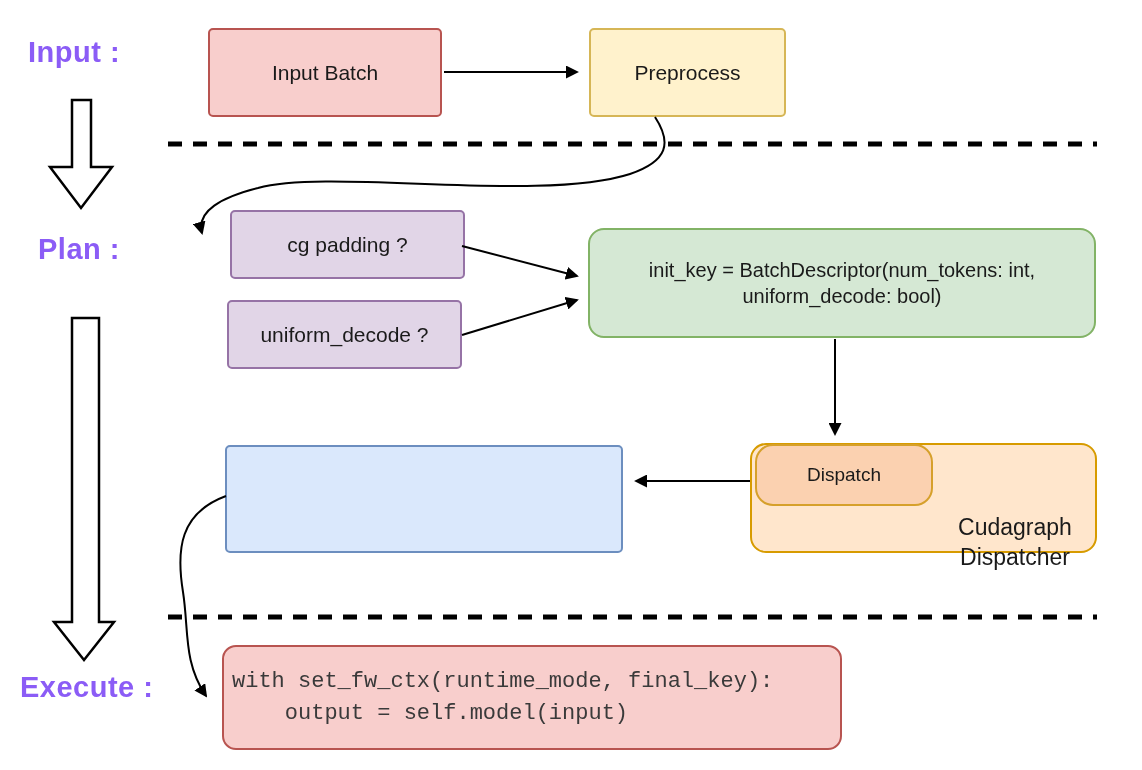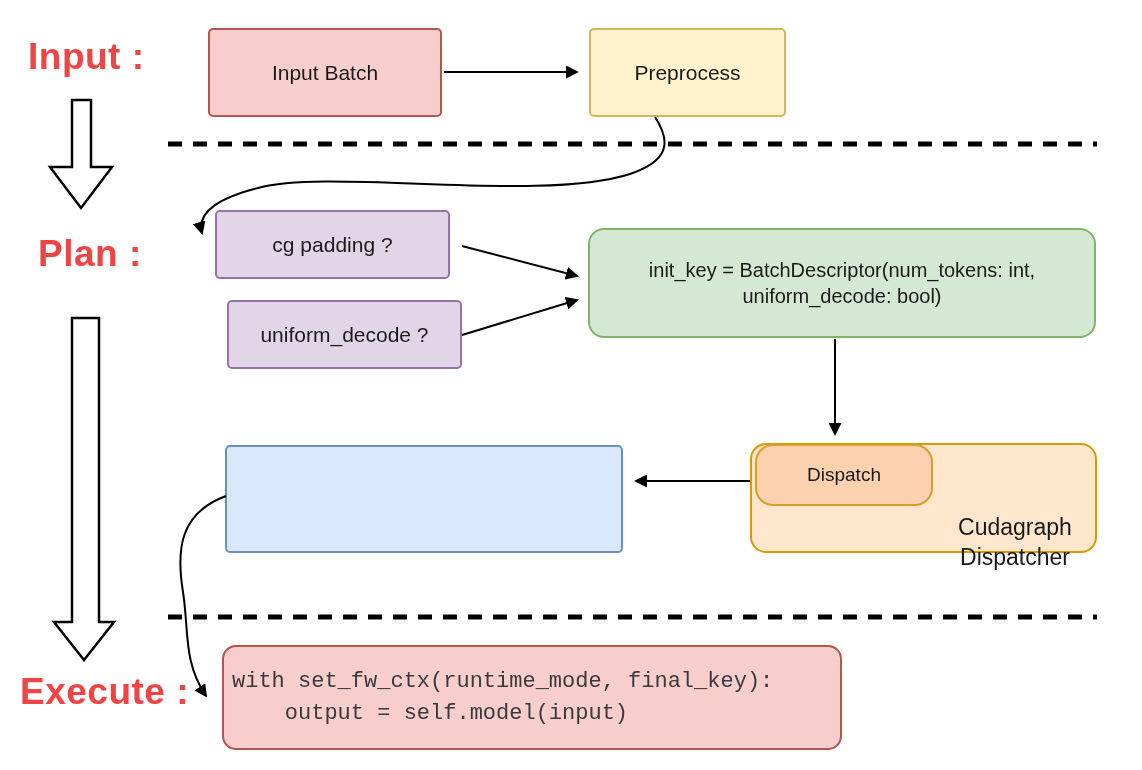--- a/index.html
+++ b/index.html
@@ -1,33 +1,33 @@
 <!DOCTYPE html>
 <html><head>
 <meta charset="utf-8">
 <style>
   html,body{margin:0;padding:0;background:#ffffff;}
   .canvas{
     position:relative;width:1142px;height:770px;background:#ffffff;
     font-family:"Liberation Sans", sans-serif;overflow:hidden;
   }
   .stage-label{
-    position:absolute;font-weight:bold;font-size:37px;color:#ef4444;
+    position:absolute;font-weight:bold;font-size:29px;color:#8b5cf6;
     letter-spacing:0.5px;white-space:nowrap;
   }
   .node{
     position:absolute;display:flex;flex-direction:column;align-items:center;
     justify-content:center;text-align:center;box-sizing:border-box;
     border:2px solid #000;border-radius:5px;color:#1a1a1a;line-height:1.3;
   }
   .node-input-batch{left:208px;top:28px;width:234px;height:89px;
     background:#f8cecc;border-color:#b85450;font-size:21px;}
   .node-preprocess{left:589px;top:28px;width:197px;height:89px;
     background:#fff2cc;border-color:#d6b656;font-size:21px;}
-  .node-cg-padding{left:215px;top:210px;width:235px;height:69px;
+  .node-cg-padding{left:230px;top:210px;width:235px;height:69px;
     background:#e1d5e7;border-color:#9673a6;font-size:21px;}
   .node-uniform-decode{left:227px;top:300px;width:235px;height:69px;
     background:#e1d5e7;border-color:#9673a6;font-size:21px;}
   .node-init-key{left:588px;top:228px;width:508px;height:110px;
     background:#d5e8d4;border-color:#82b366;font-size:20px;border-radius:16px;}
   .node-cudagraph{left:750px;top:443px;width:347px;height:110px;
     background:#ffe6cc;border-color:#d79b00;border-radius:16px;}
   .node-dispatch{left:755px;top:444px;width:178px;height:62px;
     background:#fbd1b0;border-color:#d6a02b;font-size:19px;border-radius:18px;}
   .cudagraph-text{

